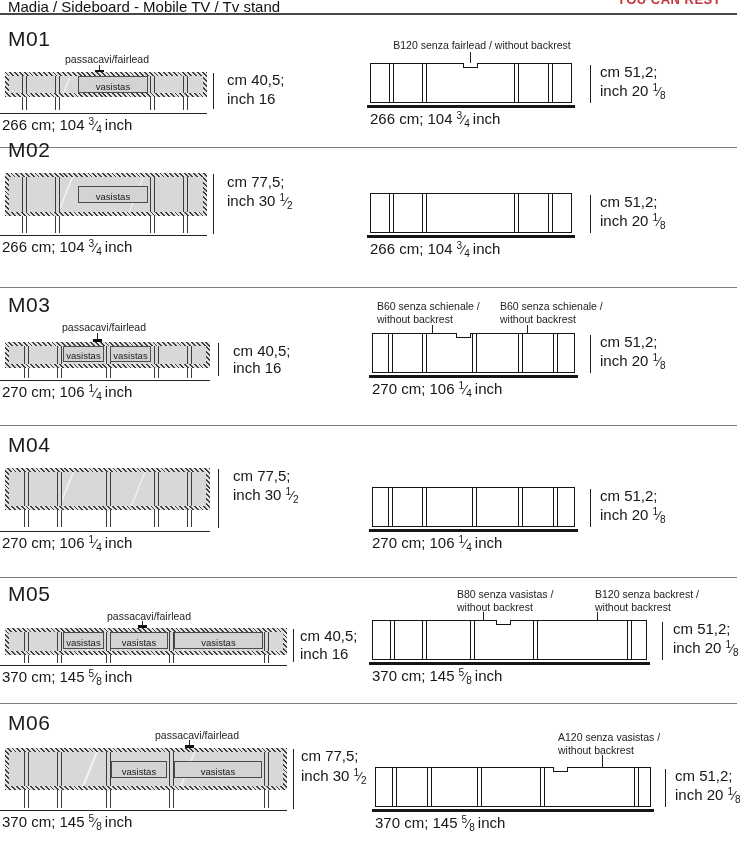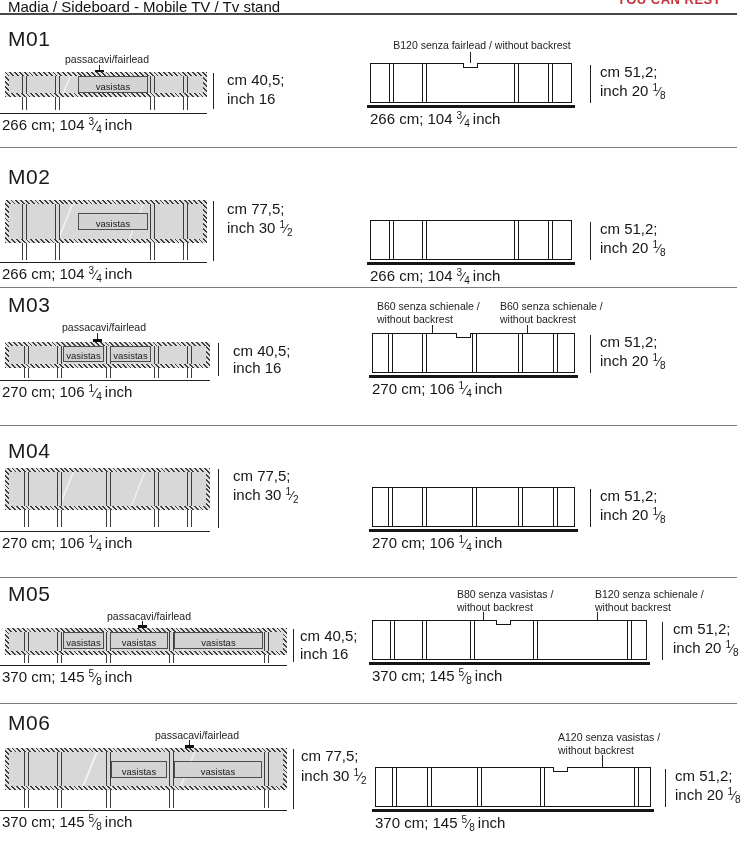--- a/index.html
+++ b/index.html
@@ -91,21 +91,21 @@
       <div class="bdiv" style="left:177px"></div>
       <div class="notch" style="left:92px"></div>
     </div>
     <div class="base" style="left:367px;top:80px;width:208px"></div>
     <div class="dimv" style="left:590px;top:40px;height:38px"></div>
     <div class="dim" style="left:600px;top:38px">cm 51,2;</div>
     <div class="dim" style="left:600px;top:57px"><span>inch 20</span><span class="fr"><span class="n">1</span><span class="s"></span><span class="d">8</span></span></div>
     <div class="wl" style="left:370px;top:85px"><span>266 cm; 104</span><span class="fr"><span class="n">3</span><span class="s"></span><span class="d">4</span></span><span>inch</span></div>
   </div>
 
-  <div class="sec" style="top:160px;height:139px">
+  <div class="sec" style="top:133px;height:139px">
     <div class="mlabel" style="left:8px;top:5px">M02</div>
 
     <div class="front" style="left:5px;top:40px;width:202px;height:43px">
       <div class="front-in"></div>
       <div class="fdiv" style="left:17px"></div>
       <div class="fdiv" style="left:50px"></div>
       <div class="fdiv" style="left:145px"></div>
       <div class="fdiv" style="left:178px"></div>
       <div class="vas" style="left:73px;top:13px;width:70px;height:17px">
           <span>vasistas</span>
@@ -187,21 +187,21 @@
       <div class="notch" style="left:83px"></div>
     </div>
     <div class="base" style="left:369px;top:87px;width:209px"></div>
     <div class="dimv" style="left:590px;top:47px;height:38px"></div>
     <div class="dim" style="left:600px;top:45px">cm 51,2;</div>
     <div class="dim" style="left:600px;top:64px"><span>inch 20</span><span class="fr"><span class="n">1</span><span class="s"></span><span class="d">8</span></span></div>
     <div class="wl" style="left:372px;top:92px"><span>270 cm; 106</span><span class="fr"><span class="n">1</span><span class="s"></span><span class="d">4</span></span><span>inch</span></div>
   </div>
 
   <div class="sec" style="top:426px;height:151px">
-    <div class="mlabel" style="left:8px;top:13px">M04</div>
+    <div class="mlabel" style="left:8px;top:7px">M04</div>
 
     <div class="front" style="left:5px;top:42px;width:205px;height:42px">
       <div class="front-in"></div>
       <div class="fdiv" style="left:19px"></div>
       <div class="fdiv" style="left:52px"></div>
       <div class="fdiv" style="left:101px"></div>
       <div class="fdiv" style="left:149px"></div>
       <div class="fdiv" style="left:182px"></div>
     </div>
     <div class="leg" style="left:24px;top:84px;height:17px"></div>
@@ -264,21 +264,21 @@
     <div class="dim" style="left:300px;top:49px">cm 40,5;</div>
     <div class="dim" style="left:300px;top:67px">inch 16</div>
     <div class="hline" style="left:0;top:87px;width:287px"></div>
     <div class="wl" style="left:2px;top:90px"><span>370 cm; 145</span><span class="fr"><span class="n">5</span><span class="s"></span><span class="d">8</span></span><span>inch</span></div>
 
     <div class="ann" style="left:457px;top:10px">
         <div>B80 senza vasistas /</div>
         <div>without backrest</div>
       </div>
     <div class="ann" style="left:595px;top:10px">
-        <div>B120 senza schienale /</div>
+        <div>B120 senza backrest /</div>
         <div>without backrest</div>
       </div>
     <div class="lead" style="left:483px;top:34px;height:8px"></div>
     <div class="lead" style="left:597px;top:34px;height:8px"></div>
     <div class="back" style="left:372px;top:42px;width:275px;height:40px">
       <div class="bdiv" style="left:17px"></div>
       <div class="bdiv" style="left:49px"></div>
       <div class="bdiv" style="left:97px"></div>
       <div class="bdiv" style="left:160px"></div>
       <div class="bdiv" style="left:254px"></div>

